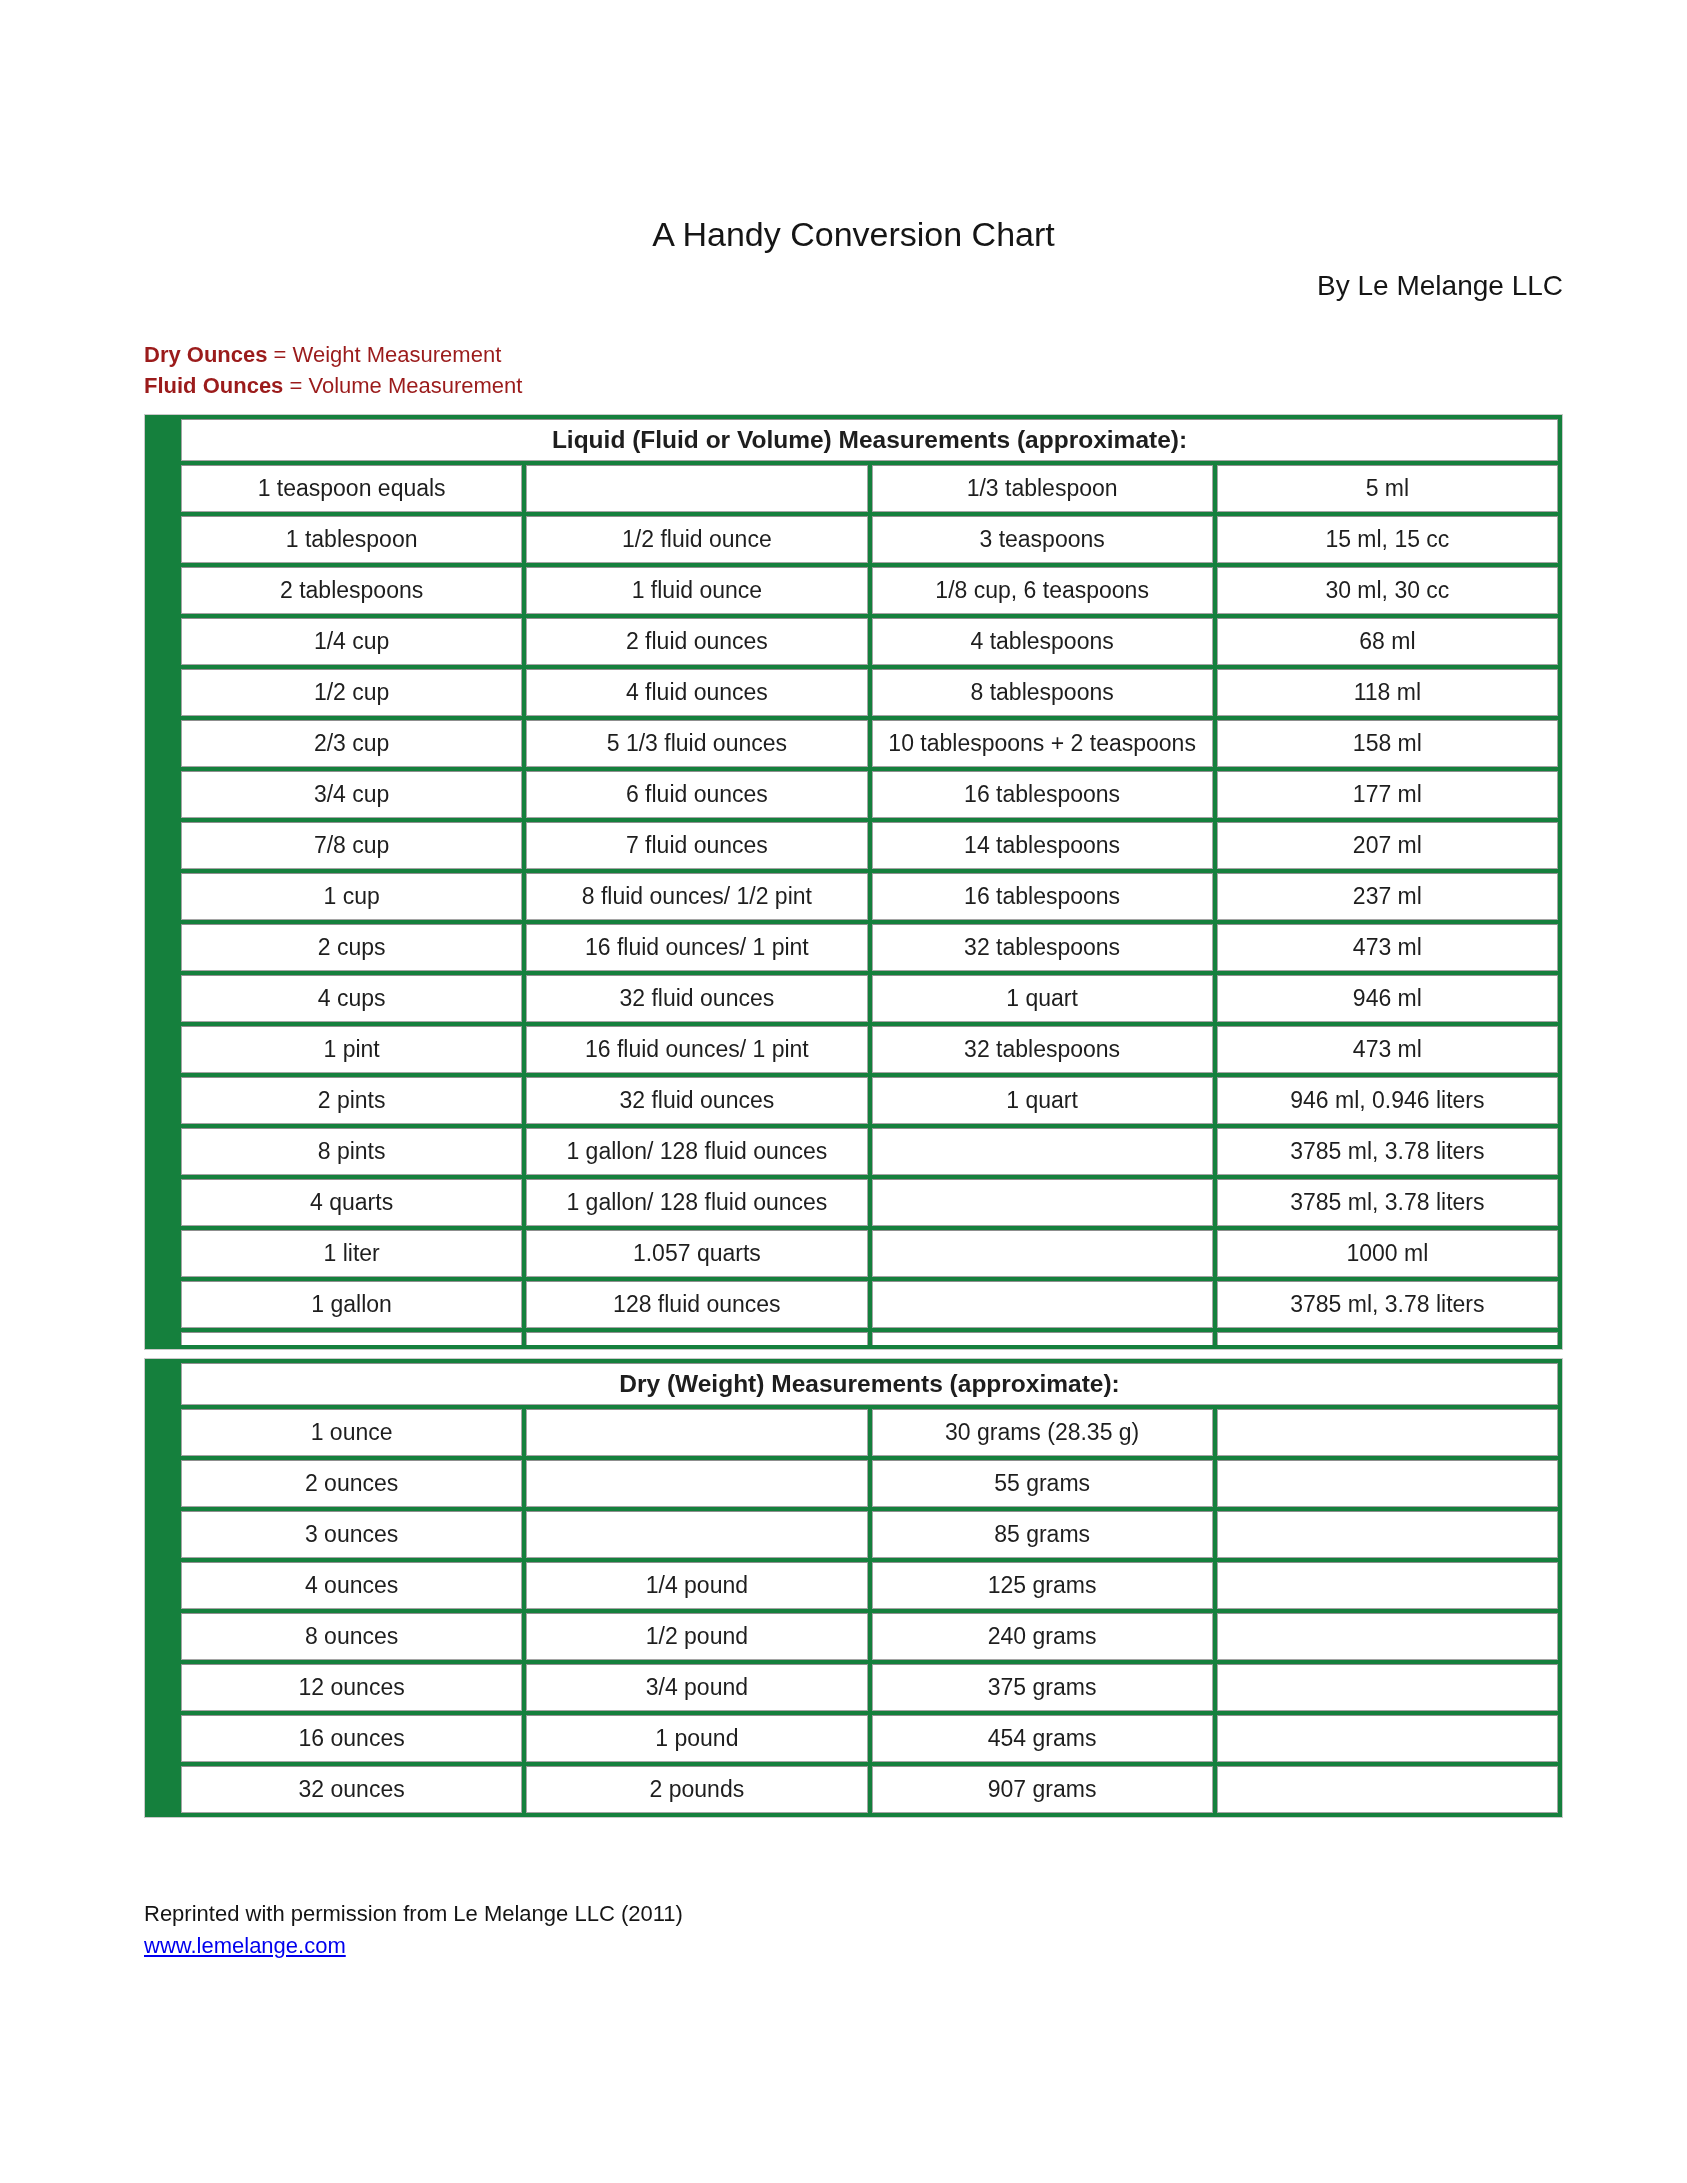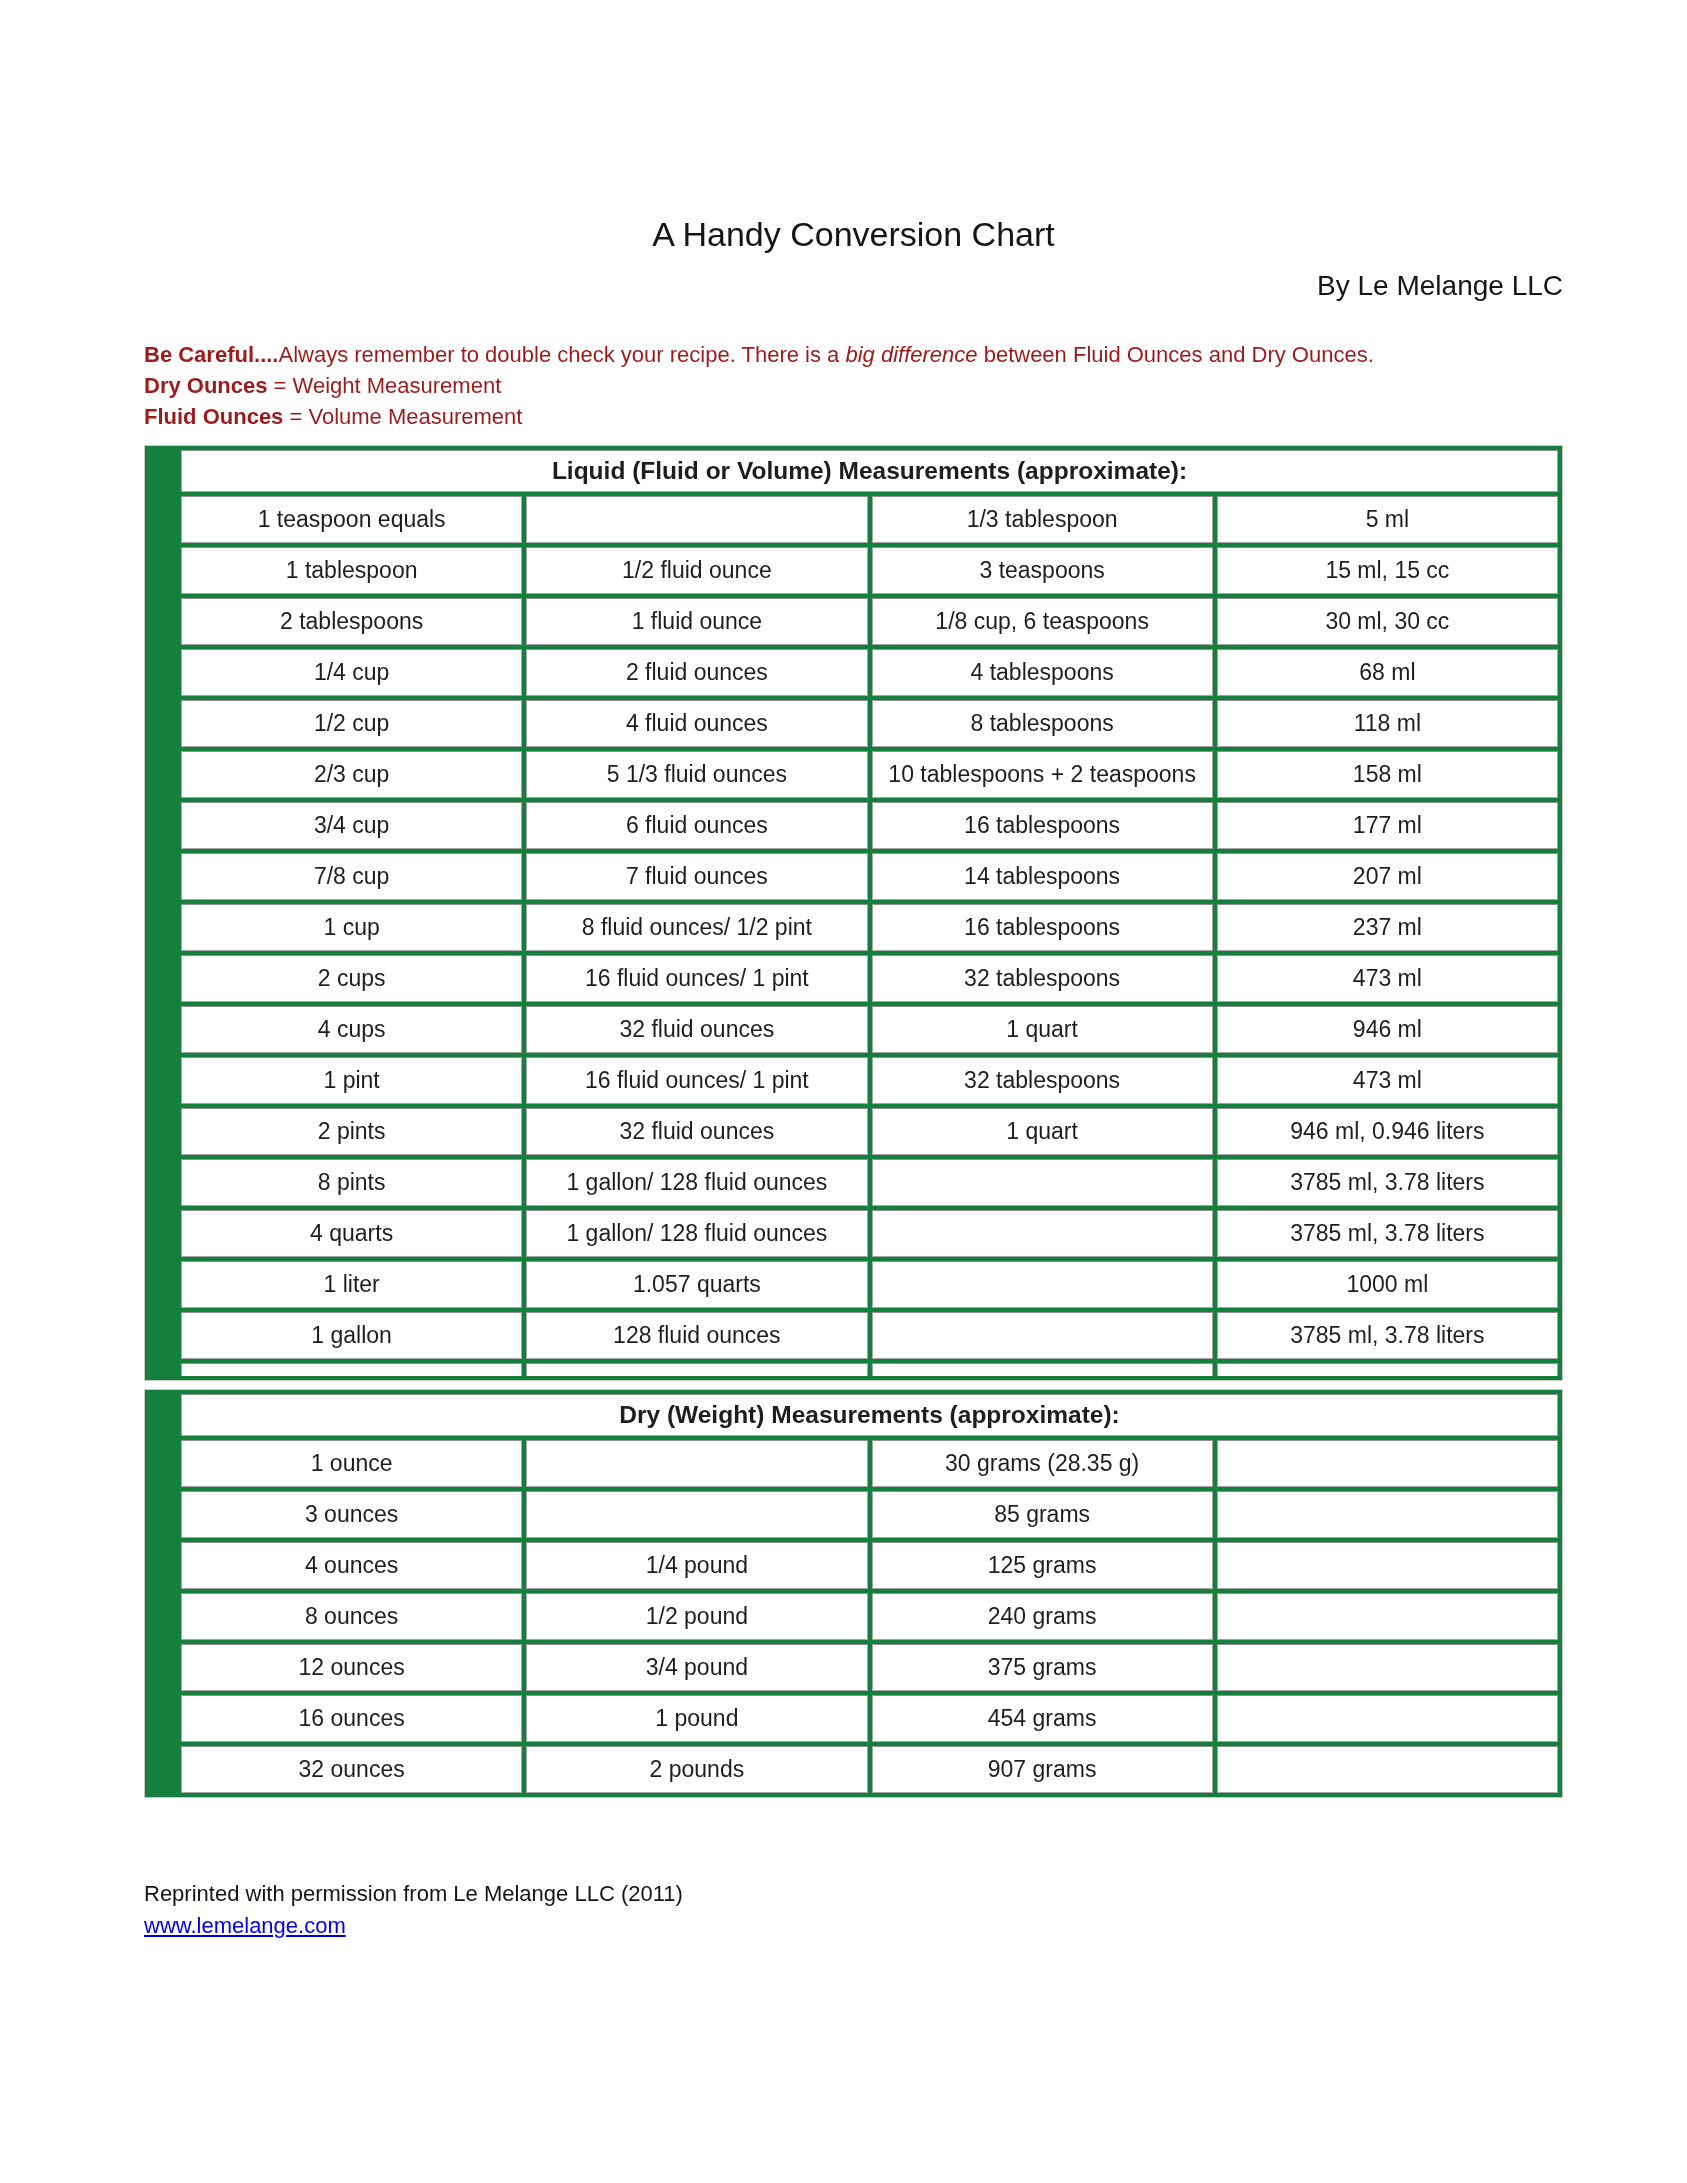--- a/index.html
+++ b/index.html
@@ -93,21 +93,20 @@
 </style>
 </head>
 <body>
 
 <div class="page">
 
   <h1 class="doc-title">A Handy Conversion Chart</h1>
   <div class="doc-subtitle">By Le Melange LLC</div>
 
   <div class="warning">
-    <p><span class="bold">Be Careful....</span><span>Always remember to double check your recipe. There is a </span><span class="ital">big difference</span><span> between Fluid Ounces and Dry Ounces.</span></p>
     <p><span class="bold">Dry Ounces</span><span> = Weight Measurement</span></p>
     <p><span class="bold">Fluid Ounces</span><span> = Volume Measurement</span></p>
   </div>
 
   <div class="table-frame">
     <table class="conv">
       <tbody>
           <tr>
             <td colspan="4" class="ttl">Liquid (Fluid or Volume) Measurements (approximate):</td>
           </tr>
@@ -229,20 +228,26 @@
           <tr>
             <td colspan="4" class="ttl">Dry (Weight) Measurements (approximate):</td>
           </tr>
           <tr>
             <td style="width: 18%;">1 ounce</td>
             <td style="width: 28%;"></td>
             <td style="width: 31%;">30 grams (28.35 g)</td>
             <td style="width: 23%;"></td>
           </tr>
           <tr>
+            <td style="width: 18%;">2 ounces</td>
+            <td style="width: 28%;"></td>
+            <td style="width: 31%;">55 grams</td>
+            <td style="width: 23%;"></td>
+          </tr>
+          <tr>
             <td style="width: 18%;">3 ounces</td>
             <td style="width: 28%;"></td>
             <td style="width: 31%;">85 grams</td>
             <td style="width: 23%;"></td>
           </tr>
           <tr>
             <td style="width: 18%;">4 ounces</td>
             <td style="width: 28%;">1/4 pound</td>
             <td style="width: 31%;">125 grams</td>
             <td style="width: 23%;"></td>

